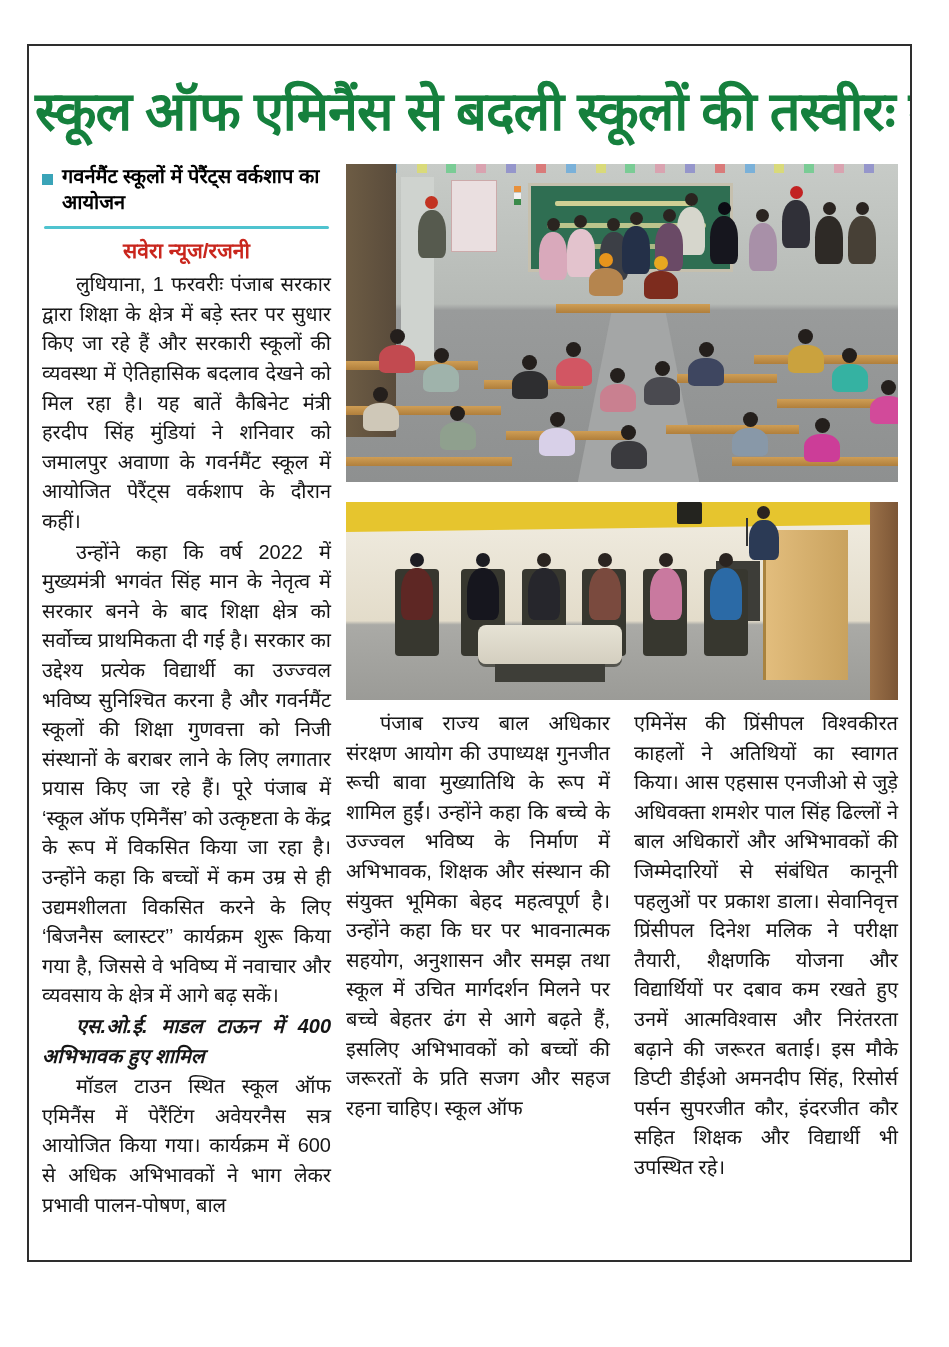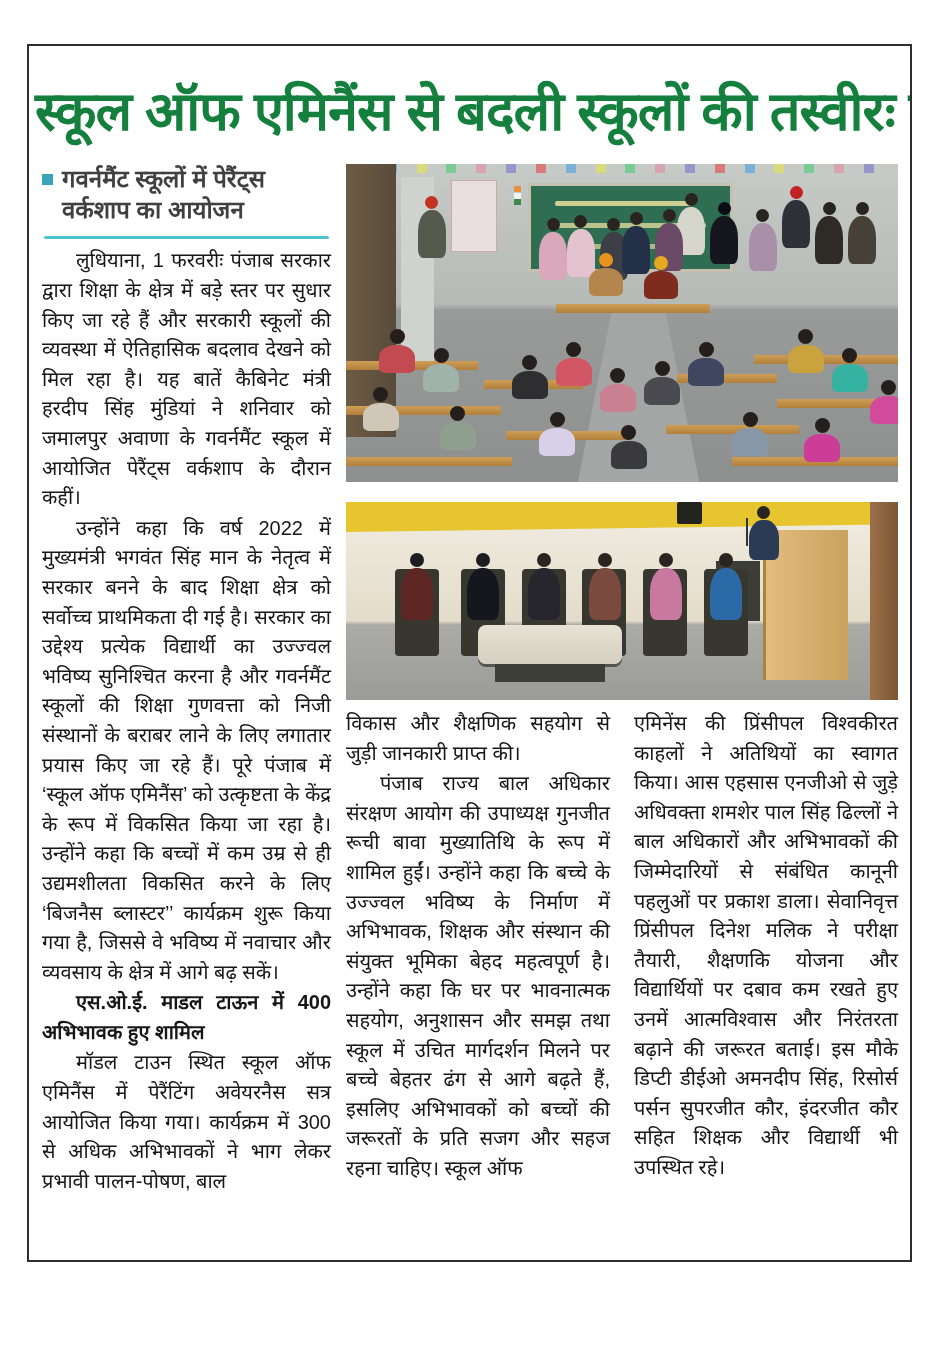--- a/index.html
+++ b/index.html
@@ -15,26 +15,26 @@
   .headline {
     text-align:center; white-space:nowrap;
     font-size:54px; font-weight:800; letter-spacing:-1px;
     padding:26px 6px 10px 6px; color:#15803d;
     transform-origin:center; 
   }
   .content { display:flex; gap:15px; padding:8px 12px 0 13px; }
   .left-col { width:289px; flex:none; }
   .right-region { flex:1; min-width:0; }
 
-  .subhead { display:flex; gap:9px; font-size:24px; font-weight:700; line-height:1.28; color:#404040; }
+  .subhead { display:flex; gap:9px; font-size:20px; font-weight:700; line-height:1.28; color:#000000; }
   .bullet { width:11px; height:11px; background:var(--accent-teal,#3aa4b8); margin-top:10px; flex:none; }
   .subhead-rule { height:3px; background:var(--rule-teal,#4fc3cf); margin:11px 2px 7px 2px; border-radius:2px; }
   .byline { text-align:center; color:var(--byline-red,#c9261d); font-weight:700; font-size:21px; margin:2px 0 6px 0; }
   p.body { font-size:20px; line-height:1.48; text-align:justify; margin:0 0 1px 0; text-indent:34px; }
-  p.body.bold { font-weight:700; }
+  p.body.bold { font-weight:700;font-style:italic; }
 
   .photo { position:relative; overflow:hidden; background:#b9bdb9; }
   .photo1 { height:318px; }
   .photo2 { height:198px; margin-top:20px; }
   .caption { font-weight:700; font-size:20px; line-height:1.3; margin-top:6px; color:#0e0e0e; }
   .caption2 { border-bottom:2px solid #4a4a4a; padding-bottom:7px; }
   .cols { display:flex; gap:24px; margin-top:9px; }
   .col { flex:1; min-width:0; }
   .col p.body { font-size:20px; }
   p.noindent { text-indent:0; }
@@ -53,24 +53,25 @@
   <div class="headline">स्कूल ऑफ एमिनैंस से बदली स्कूलों की तस्वीरः मुंडियां</div>
 
   <div class="content">
 
     <div class="left-col">
       <div class="subhead">
         <span class="bullet"></span>
         <span>गवर्नमैंट स्कूलों में पेरैंट्स वर्कशाप का आयोजन</span>
       </div>
       <div class="subhead-rule"></div>
+      <div class="byline">सवेरा न्यूज/रजनी</div>
       <p class="body">लुधियाना, 1 फरवरीः पंजाब सरकार द्वारा शिक्षा के क्षेत्र में बड़े स्तर पर सुधार किए जा रहे हैं और सरकारी स्कूलों की व्यवस्था में ऐतिहासिक बदलाव देखने को मिल रहा है। यह बातें कैबिनेट मंत्री हरदीप सिंह मुंडियां ने शनिवार को जमालपुर अवाणा के गवर्नमैंट स्कूल में आयोजित पेरैंट्स वर्कशाप के दौरान कहीं।</p>
       <p class="body">उन्होंने कहा कि वर्ष 2022 में मुख्यमंत्री भगवंत सिंह मान के नेतृत्व में सरकार बनने के बाद शिक्षा क्षेत्र को सर्वोच्च प्राथमिकता दी गई है। सरकार का उद्देश्य प्रत्येक विद्यार्थी का उज्ज्वल भविष्य सुनिश्चित करना है और गवर्नमैंट स्कूलों की शिक्षा गुणवत्ता को निजी संस्थानों के बराबर लाने के लिए लगातार प्रयास किए जा रहे हैं। पूरे पंजाब में ‘स्कूल ऑफ एमिनैंस’ को उत्कृष्टता के केंद्र के रूप में विकसित किया जा रहा है। उन्होंने कहा कि बच्चों में कम उम्र से ही उद्यमशीलता विकसित करने के लिए ‘बिजनैस ब्लास्टर’’ कार्यक्रम शुरू किया गया है, जिससे वे भविष्य में नवाचार और व्यवसाय के क्षेत्र में आगे बढ़ सकें।</p>
       <p class="body bold">एस.ओ.ई. माडल टाऊन में 400 अभिभावक हुए शामिल</p>
-      <p class="body">मॉडल टाउन स्थित स्कूल ऑफ एमिनैंस में पेरैंटिंग अवेयरनैस सत्र आयोजित किया गया। कार्यक्रम में 300 से अधिक अभिभावकों ने भाग लेकर प्रभावी पालन-पोषण, बाल</p>
+      <p class="body">मॉडल टाउन स्थित स्कूल ऑफ एमिनैंस में पेरैंटिंग अवेयरनैस सत्र आयोजित किया गया। कार्यक्रम में 600 से अधिक अभिभावकों ने भाग लेकर प्रभावी पालन-पोषण, बाल</p>
     </div>
 
     <div class="right-region">
 
       <div class="photo photo1">
           <div class="abs" style="inset: 0px; background: linear-gradient(rgb(199, 203, 199) 0%, rgb(182, 186, 182) 44%, rgb(153, 155, 155) 46%, rgb(142, 144, 144) 100%);"></div>
           <div class="abs" style="left: 2%; top: 0px; width: 10px; height: 9px; background: rgb(221, 102, 102); opacity: 0.8;"></div>
           <div class="abs" style="left: 7.4%; top: 0px; width: 10px; height: 9px; background: rgb(102, 170, 221); opacity: 0.8;"></div>
           <div class="abs" style="left: 12.8%; top: 0px; width: 10px; height: 9px; background: rgb(221, 221, 102); opacity: 0.8;"></div>
           <div class="abs" style="left: 18.2%; top: 0px; width: 10px; height: 9px; background: rgb(102, 204, 136); opacity: 0.8;"></div>
@@ -274,21 +275,20 @@
           <div class="abs" style="left: 76%; top: 14%; width: 15%; height: 76%; background: linear-gradient(90deg, rgb(226, 189, 125), rgb(201, 162, 94)); box-shadow: rgb(169, 131, 63) -3px 0px 0px;"></div>
           <div class="fig" style="left: 73%; top: 2%;">
             <div class="head" style="height: 13px; width: 13px; background: rgb(42, 36, 32);"></div>
             <div class="torso" style="width: 30px; height: 40px; background: rgb(43, 58, 85);"></div>
           </div>
           <div class="abs" style="left: 72.5%; top: 8%; width: 2px; height: 14%; background: rgb(51, 51, 51);"></div>
         </div>
 
       <div class="cols">
         <div class="col">
-          <p class="body noindent">विकास और शैक्षणिक सहयोग से जुड़ी जानकारी प्राप्त की।</p>
           <p class="body">पंजाब राज्य बाल अधिकार संरक्षण आयोग की उपाध्यक्ष गुनजीत रूची बावा मुख्यातिथि के रूप में शामिल हुईं। उन्होंने कहा कि बच्चे के उज्ज्वल भविष्य के निर्माण में अभिभावक, शिक्षक और संस्थान की संयुक्त भूमिका बेहद महत्वपूर्ण है। उन्होंने कहा कि घर पर भावनात्मक सहयोग, अनुशासन और समझ तथा स्कूल में उचित मार्गदर्शन मिलने पर बच्चे बेहतर ढंग से आगे बढ़ते हैं, इसलिए अभिभावकों को बच्चों की जरूरतों के प्रति सजग और सहज रहना चाहिए। स्कूल ऑफ</p>
         </div>
         <div class="col">
           <p class="body noindent">एमिनेंस की प्रिंसीपल विश्वकीरत काहलों ने अतिथियों का स्वागत किया। आस एहसास एनजीओ से जुड़े अधिवक्ता शमशेर पाल सिंह ढिल्लों ने बाल अधिकारों और अभिभावकों की जिम्मेदारियों से संबंधित कानूनी पहलुओं पर प्रकाश डाला। सेवानिवृत्त प्रिंसीपल दिनेश मलिक ने परीक्षा तैयारी, शैक्षणकि योजना और विद्यार्थियों पर दबाव कम रखते हुए उनमें आत्मविश्वास और निरंतरता बढ़ाने की जरूरत बताई। इस मौके डिप्टी डीईओ अमनदीप सिंह, रिसोर्स पर्सन सुपरजीत कौर, इंदरजीत कौर सहित शिक्षक और विद्यार्थी भी उपस्थित रहे।</p>
         </div>
       </div>
 
     </div>
   </div>
 </div>

